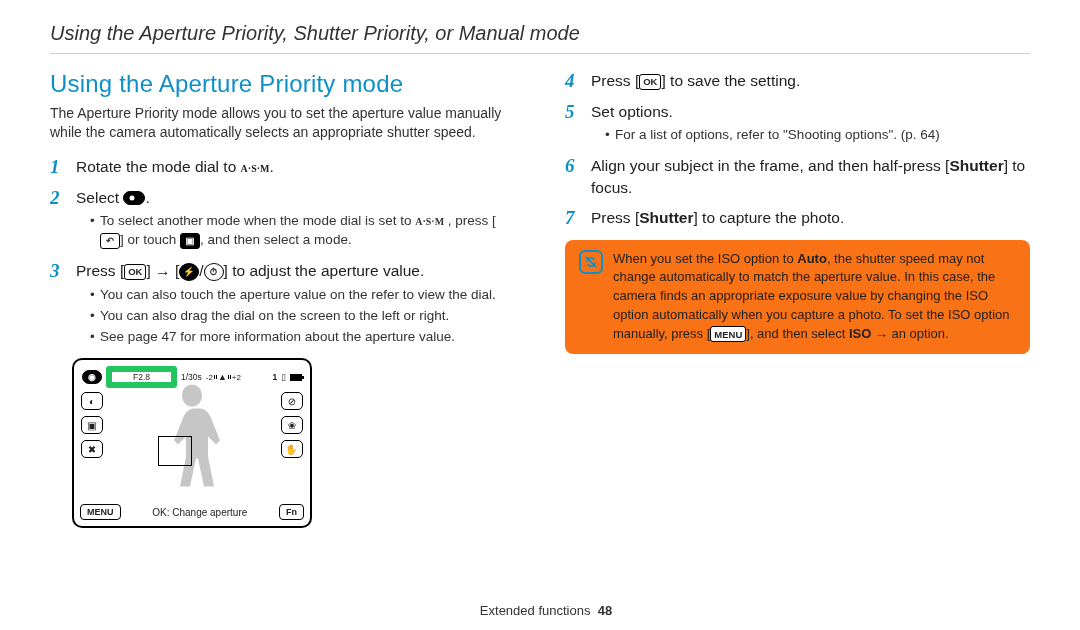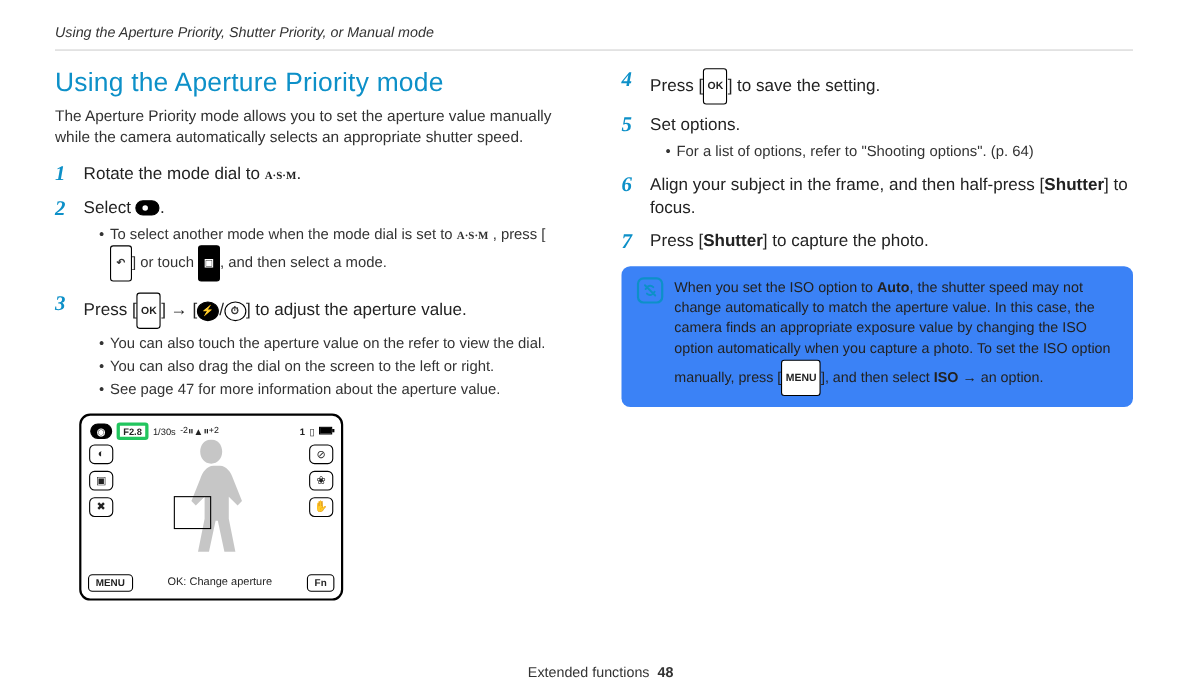--- a/index.html
+++ b/index.html
@@ -14,21 +14,21 @@
     font-family:"Myriad Pro","Segoe UI",Arial,sans-serif;
     color:var(--text);
     background:#fff;
     width:1080px;height:630px;
     position:relative;
     padding:22px 50px 0 50px;
   }
   .breadcrumb{
     font-style:italic;
     color:#333;
-    font-size:13px;
+    font-size:20px;
     padding-bottom:8px;
     border-bottom:1px solid #d0d0d0;
   }
   .cols{
     display:flex;
     gap:50px;
     margin-top:16px;
   }
   .col{flex:1;min-width:0}
   h2{
@@ -69,21 +69,21 @@
     font-size:13.5px;
     color:#333;
     list-style:none;
   }
   ol.steps ul>li{margin-bottom:2px;position:relative;padding-left:10px}
   ol.steps ul>li:before{content:"•";position:absolute;left:0}
   .bold{font-weight:700}
   .glyph{
     display:inline-flex;align-items:center;justify-content:center;
     border:1.5px solid #000;border-radius:3px;
-    min-width:20px;height:33px;
+    min-width:20px;height:16px;
     font-size:9.5px;font-weight:700;
     padding:0 3px;
     vertical-align:middle;
     font-family:Arial,sans-serif;
     background:#fff;
   }
   .glyph.dark{background:#000;color:#fff;border-color:#000}
   .glyph.round{border-radius:50%;width:18px;height:18px;padding:0}
   .glyph.neg{background:#000;color:#fff;border-color:#000}
   .glyph.pill{border-radius:9px;height:14px;font-size:9px;padding:0 4px}
@@ -92,37 +92,37 @@
   .camview{
     margin-top:10px;margin-left:22px;
     border:2px solid #000;border-radius:10px;
     width:240px;height:170px;
     padding:6px;
     display:flex;flex-direction:column;
     font-family:Arial,sans-serif;
   }
   .camview .top{display:flex;align-items:center;gap:4px;font-size:8.5px;padding:0 2px}
   .camview .top .spacer{flex:1}
-  .camview .fval{border:3px solid #22c55e;border-radius:3px;padding:0 3px;font-weight:700;font-size:8.5px}
+  .camview .fval{border:6px solid #22c55e;border-radius:3px;padding:0 21px;font-weight:400;font-size:8.5px}
   .camview .ev{display:inline-flex;align-items:center;gap:1px;font-size:8px}
   .camview .ev .tick{width:1px;height:4px;background:#000;display:inline-block}
   .camview .body{flex:1;display:flex;gap:4px}
   .camview .side{width:24px;display:flex;flex-direction:column;gap:6px;align-items:center;padding-top:4px}
   .camview .side .ico{width:22px;height:18px;border:1px solid #000;border-radius:5px;display:flex;align-items:center;justify-content:center;font-size:10px}
   .camview .side.right .ico{background:#fff}
   .camview .center{flex:1;position:relative}
   .silhouette{position:absolute;left:50%;top:50%;transform:translate(-50%,-55%);opacity:.22}
   .focusbox{position:absolute;left:40%;top:55%;transform:translate(-50%,-50%);width:34px;height:30px;border:1.5px solid #000}
   .camview .bottom{display:flex;align-items:center;gap:6px;padding-top:2px}
   .camview .bottom .btn{border:1px solid #000;border-radius:4px;font-size:9px;font-weight:700;padding:2px 6px;background:#fff}
   .camview .bottom .lbl{font-size:10px;flex:1;text-align:center}
   
   .note{
     display:flex;gap:10px;
-    background:#3b82f6;border-radius:8px;
+    background:#f97316;border-radius:8px;
     padding:10px 14px;font-size:13px;line-height:1.45;
     margin-top:10px;
   }
   .note .nicon{
     width:24px;height:24px;border:2px solid #0d90c8;border-radius:6px;
     display:flex;align-items:center;justify-content:center;
     flex:0 0 24px;color:#0d90c8;
   }
   .note .nicon svg{width:14px;height:14px}
   .footer{

